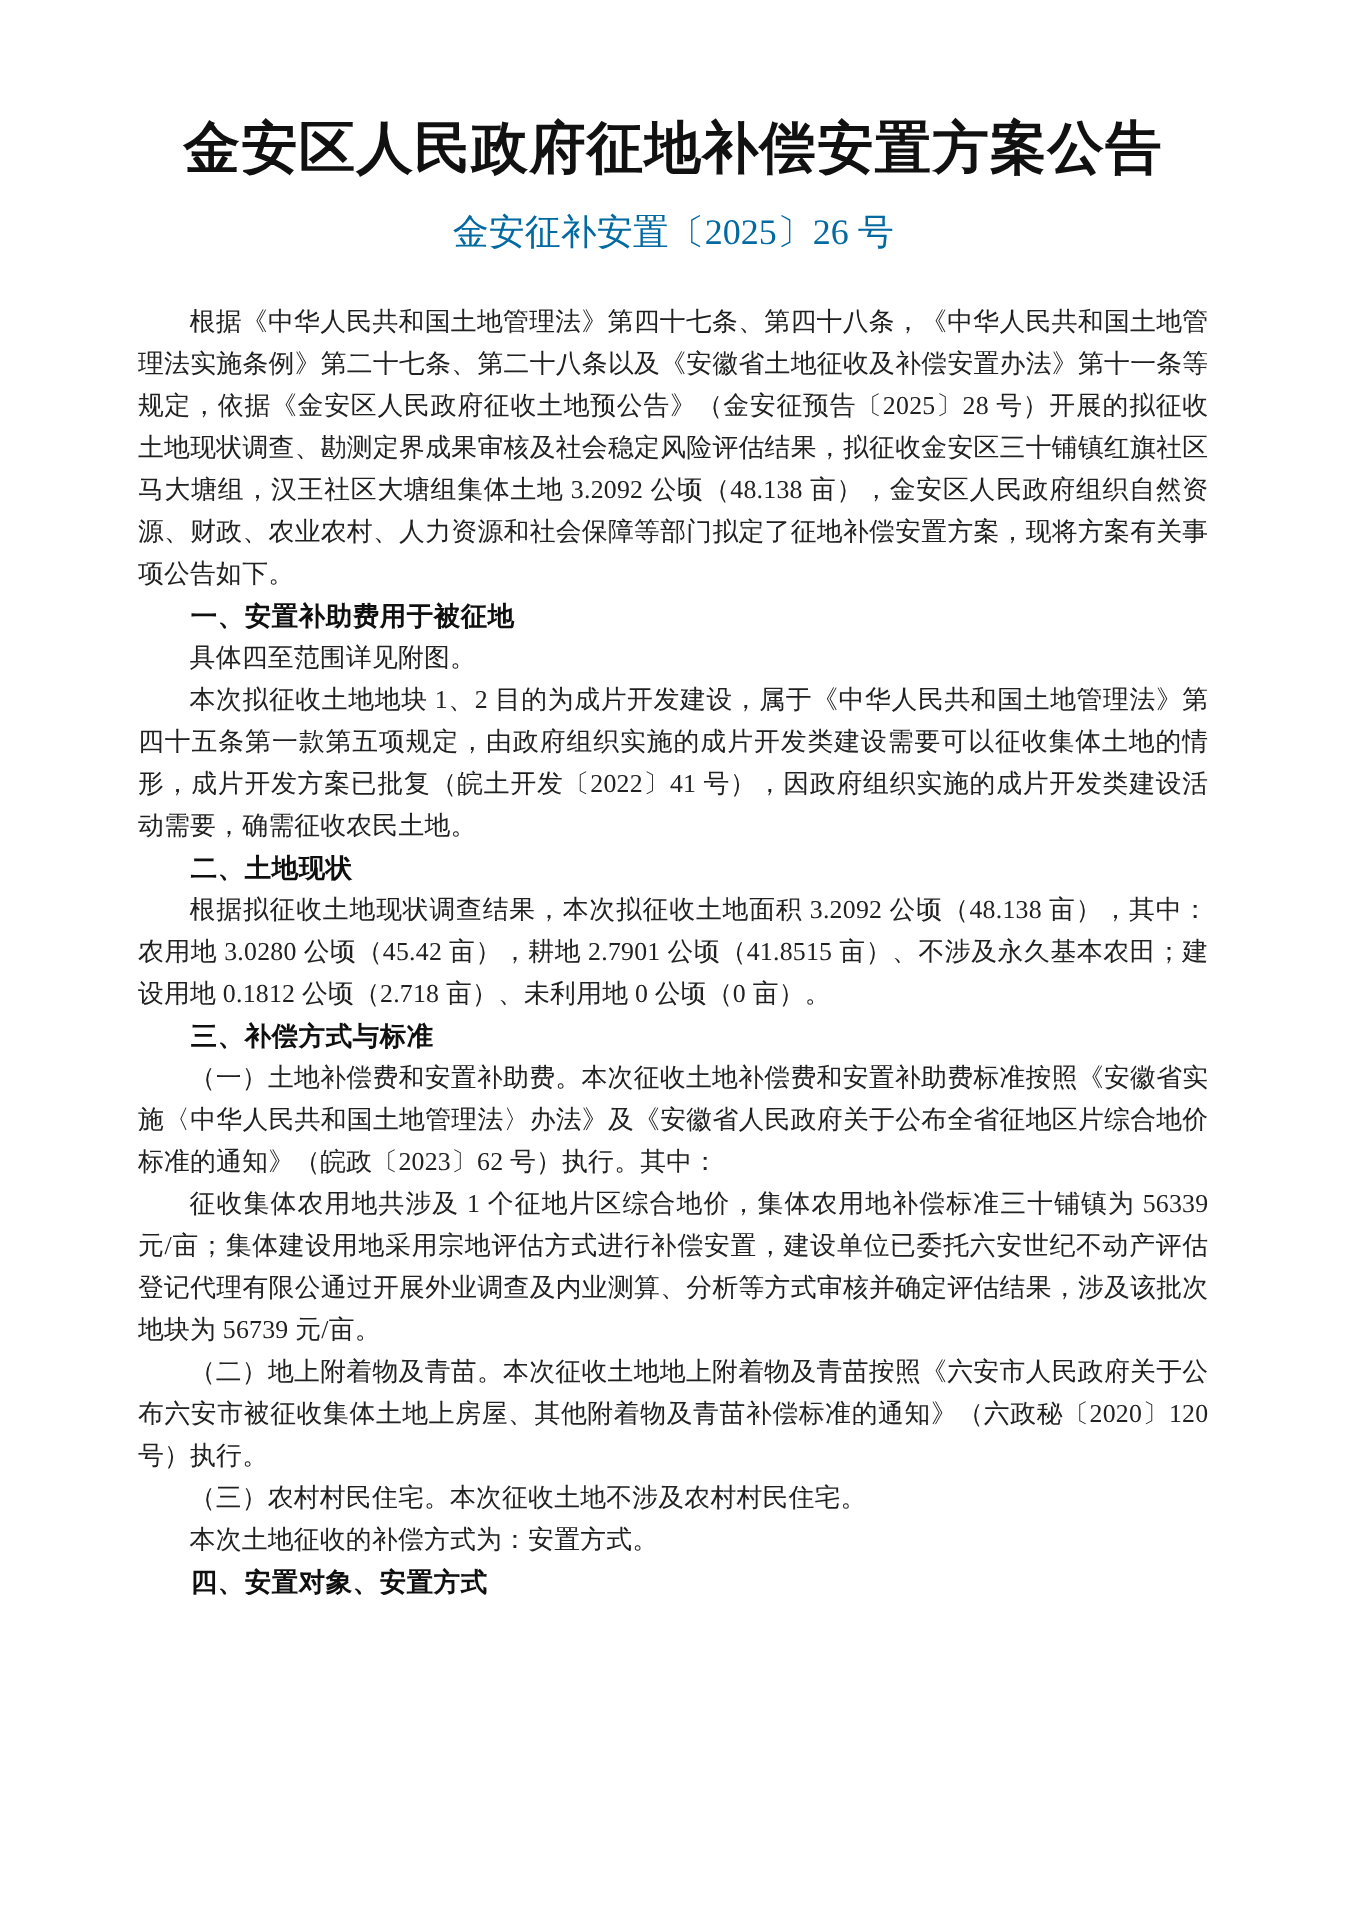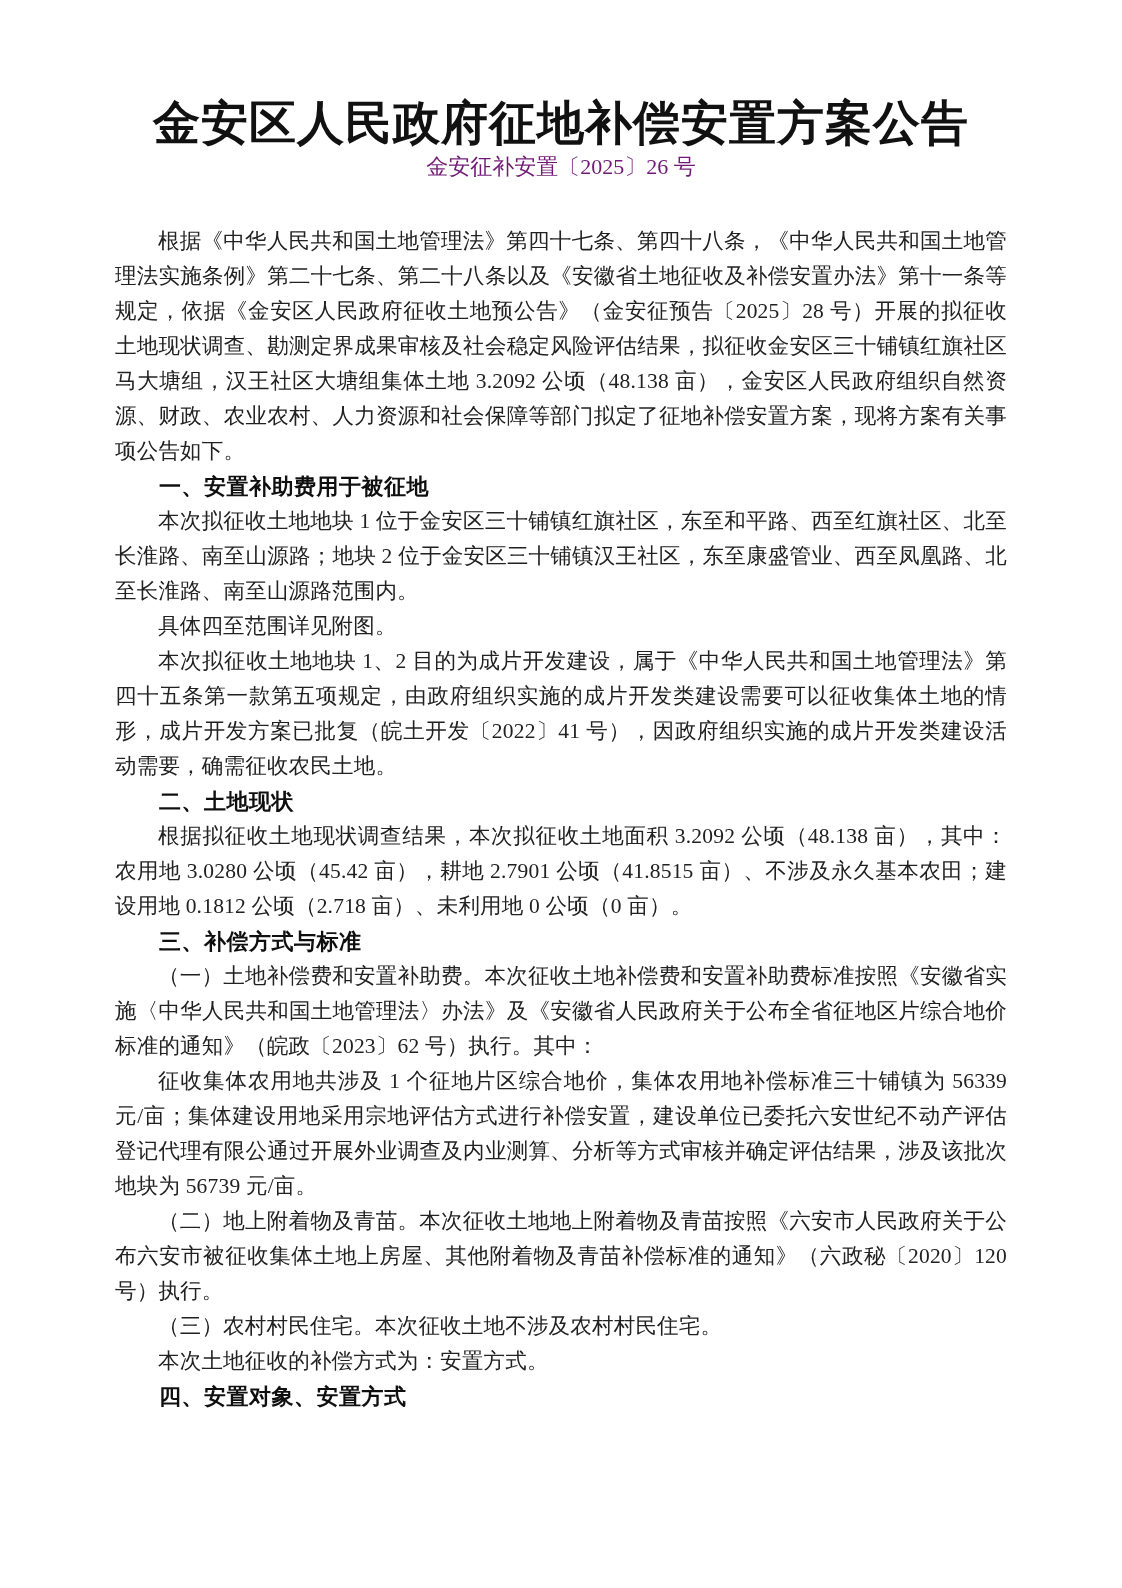--- a/index.html
+++ b/index.html
@@ -21,25 +21,25 @@
     text-align: center;
     font-family: "Liberation Sans", "DejaVu Sans", sans-serif;
     font-weight: 700;
     font-size: 47px;
     line-height: 56px;
     letter-spacing: 1px;
     color: #111111;
     white-space: nowrap;
   }
   .doc-number {
-    margin-top: 1px;
+    margin-top: 28px;
     text-align: center;
-    font-size: 22px;
+    font-size: 30px;
     line-height: 30px;
-    color: #701a75;
+    color: #0369a1;
   }
   .doc-body {
     margin: 42px auto 0 auto;
     width: 892px;
   }
   .doc-body p {
     font-size: 21.5px;
     letter-spacing: 0.2px;
     line-height: 35px;
     text-align: justify;
@@ -58,21 +58,20 @@
 </head>
 <body>
 
 <div class="doc-page">
   <h1 class="doc-title">金安区人民政府征地补偿安置方案公告</h1>
   <div class="doc-number">金安征补安置〔2025〕26 号</div>
 
   <div class="doc-body">
     <p class="body">根据《中华人民共和国土地管理法》第四十七条、第四十八条，《中华人民共和国土地管理法实施条例》第二十七条、第二十八条以及《安徽省土地征收及补偿安置办法》第十一条等规定，依据《金安区人民政府征收土地预公告》（金安征预告〔2025〕28 号）开展的拟征收土地现状调查、勘测定界成果审核及社会稳定风险评估结果，拟征收金安区三十铺镇红旗社区马大塘组，汉王社区大塘组集体土地 3.2092 公顷（48.138 亩），金安区人民政府组织自然资源、财政、农业农村、人力资源和社会保障等部门拟定了征地补偿安置方案，现将方案有关事项公告如下。</p>
     <p class="heading">一、安置补助费用于被征地</p>
-    <p class="body">本次拟征收土地地块 1 位于金安区三十铺镇红旗社区，东至和平路、西至红旗社区、北至长淮路、南至山源路；地块 2 位于金安区三十铺镇汉王社区，东至康盛管业、西至凤凰路、北至长淮路、南至山源路范围内。</p>
     <p class="body">具体四至范围详见附图。</p>
     <p class="body">本次拟征收土地地块 1、2 目的为成片开发建设，属于《中华人民共和国土地管理法》第四十五条第一款第五项规定，由政府组织实施的成片开发类建设需要可以征收集体土地的情形，成片开发方案已批复（皖土开发〔2022〕41 号），因政府组织实施的成片开发类建设活动需要，确需征收农民土地。</p>
     <p class="heading">二、土地现状</p>
     <p class="body">根据拟征收土地现状调查结果，本次拟征收土地面积 3.2092 公顷（48.138 亩），其中：农用地 3.0280 公顷（45.42 亩），耕地 2.7901 公顷（41.8515 亩）、不涉及永久基本农田；建设用地 0.1812 公顷（2.718 亩）、未利用地 0 公顷（0 亩）。</p>
     <p class="heading">三、补偿方式与标准</p>
     <p class="body">（一）土地补偿费和安置补助费。本次征收土地补偿费和安置补助费标准按照《安徽省实施〈中华人民共和国土地管理法〉办法》及《安徽省人民政府关于公布全省征地区片综合地价标准的通知》（皖政〔2023〕62 号）执行。其中：</p>
     <p class="body">征收集体农用地共涉及 1 个征地片区综合地价，集体农用地补偿标准三十铺镇为 56339 元/亩；集体建设用地采用宗地评估方式进行补偿安置，建设单位已委托六安世纪不动产评估登记代理有限公通过开展外业调查及内业测算、分析等方式审核并确定评估结果，涉及该批次地块为 56739 元/亩。</p>
     <p class="body">（二）地上附着物及青苗。本次征收土地地上附着物及青苗按照《六安市人民政府关于公布六安市被征收集体土地上房屋、其他附着物及青苗补偿标准的通知》（六政秘〔2020〕120 号）执行。</p>
     <p class="body">（三）农村村民住宅。本次征收土地不涉及农村村民住宅。</p>
     <p class="body">本次土地征收的补偿方式为：安置方式。</p>

